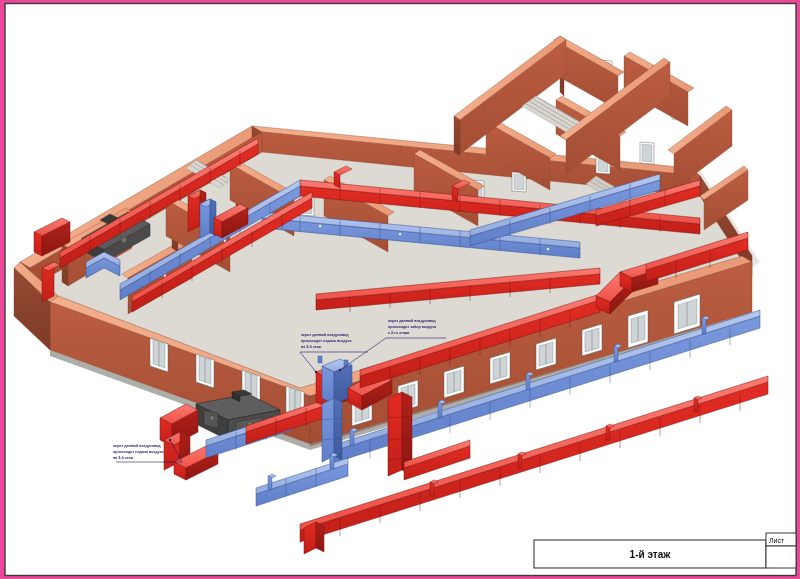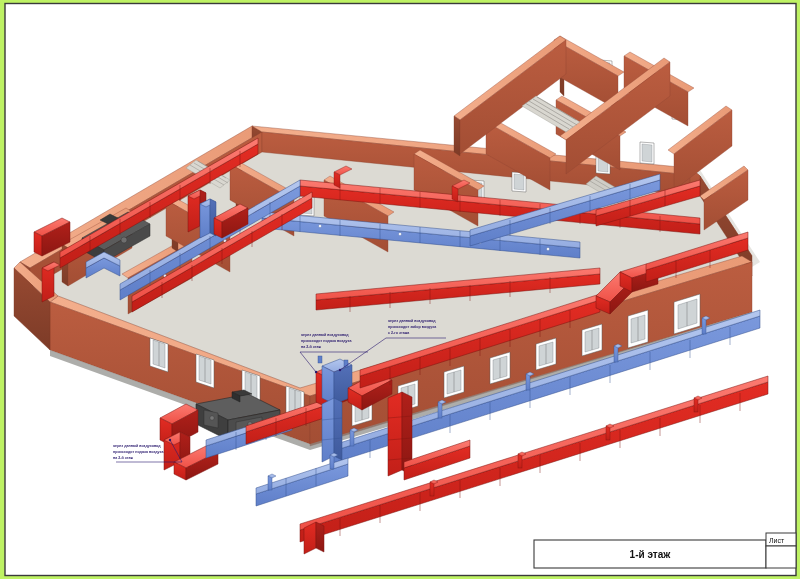--- a/index.html
+++ b/index.html
@@ -1,18 +1,18 @@
 <!DOCTYPE html>
 <html><head>
 <meta charset="utf-8">
 <style>
   html,body{margin:0;padding:0;background:#fff;}
   body{width:800px;height:579px;overflow:hidden;
        font-family:"Liberation Sans","DejaVu Sans",sans-serif;}
-  #sheet{position:relative;width:800px;height:579px;background:#bef264;}
+  #sheet{position:relative;width:800px;height:579px;background:#ec4899;}
   svg#dwg{position:absolute;left:0;top:0;width:800px;height:579px;display:block;}
   .anno{font-family:"Liberation Sans","DejaVu Sans",sans-serif;
         font-size:3.6px;fill:#2a1a6e;font-weight:700;letter-spacing:.02px;}
   .tb-text{font-family:"Liberation Sans","DejaVu Sans",sans-serif;
            font-size:10px;fill:#111;font-weight:700;}
   .tb-small{font-family:"Liberation Sans","DejaVu Sans",sans-serif;
             font-size:7px;fill:#111;}
 </style>
 </head>
 <body>

